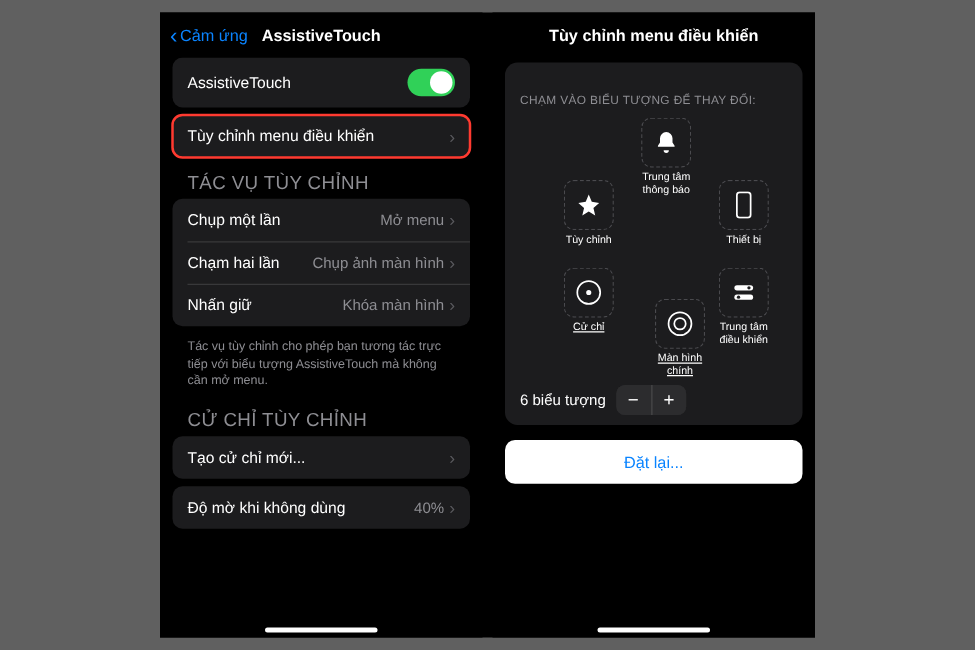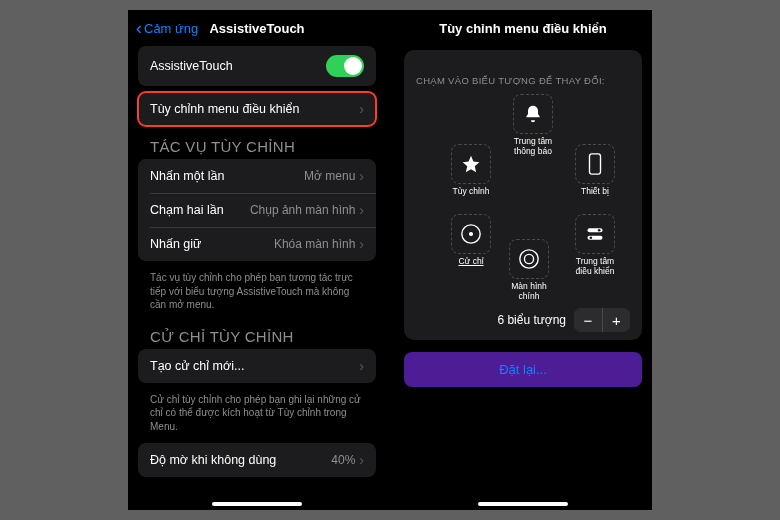--- a/index.html
+++ b/index.html
@@ -177,21 +177,20 @@
   .icon-label {
     font-size: 8.5px;
     color: #fff;
     text-align: center;
     line-height: 1.15;
     white-space: pre-line;
   }
   .stepper-row {
     display: flex;
     align-items: center;
-    justify-content: flex-end;
     gap: 8px;
     padding: 4px 4px 0 4px;
   }
   .stepper-label { font-size: 12px; color:#fff; }
   .stepper {
     display: flex;
     background: #2c2c2e;
     border-radius: 7px;
     overflow: hidden;
   }
@@ -202,21 +201,21 @@
     width: 28px;
     height: 24px;
     font-size: 15px;
     line-height: 1;
     display: flex;
     align-items: center;
     justify-content: center;
   }
   .stepper button + button { border-left: 0.5px solid #48484a; }
   .reset-card {
-    background: #4c1d95;
+    background: #ffffff;
     border-radius: 8px;
     margin-top: 12px;
     text-align: center;
     padding: 10px 0;
     color: #0a84ff;
     font-size: 13px;
   }
   svg { display: block; }
 </style>
 </head>
@@ -244,21 +243,21 @@
       <div class="card highlight">
         <div class="row">
           <span class="row-label">Tùy chỉnh menu điều khiển</span>
           <span class="chevron">›</span>
         </div>
       </div>
 
       <div class="section-header">TÁC VỤ TÙY CHỈNH</div>
       <div class="card">
         <div class="row">
-          <span class="row-label">Nhấn một lần</span>
+          <span class="row-label">Chụp một lần</span>
           <span class="row-value">
               <span>Mở menu</span>
               <span class="chevron">›</span>
             </span>
         </div>
         <div class="row">
           <span class="row-label">Chạm hai lần</span>
           <span class="row-value">
               <span>Chụp ảnh màn hình</span>
               <span class="chevron">›</span>
@@ -274,21 +273,20 @@
       </div>
       <div class="footer-text">Tác vụ tùy chỉnh cho phép bạn tương tác trực tiếp với biểu tượng AssistiveTouch mà không cần mở menu.</div>
 
       <div class="section-header">CỬ CHỈ TÙY CHỈNH</div>
       <div class="card">
         <div class="row">
           <span class="row-label">Tạo cử chỉ mới...</span>
           <span class="chevron">›</span>
         </div>
       </div>
-      <div class="footer-text">Cử chỉ tùy chỉnh cho phép bạn ghi lại những cử chỉ có thể được kích hoạt từ Tùy chỉnh trong Menu.</div>
 
       <div class="card">
         <div class="row">
           <span class="row-label">Độ mờ khi không dùng</span>
           <span class="row-value">
               <span>40%</span>
               <span class="chevron">›</span>
             </span>
         </div>
       </div>
@@ -338,21 +336,21 @@
           <div class="icon-item" style="left:30px; top:120px;text-decoration:underline;">
             <div class="icon-box">
               <svg width="22" height="22" viewBox="0 0 24 24" fill="none" stroke="#fff" stroke-width="1.5">
                   <circle cx="12" cy="12" r="10"></circle>
                   <circle cx="12" cy="12" r="1.5" fill="#fff"></circle>
                 </svg>
             </div>
             <div class="icon-label">Cử chỉ</div>
           </div>
 
-          <div class="icon-item" style="left:88px; top:145px;">
+          <div class="icon-item" style="left:103px; top:145px;text-decoration:underline;">
             <div class="icon-box">
               <svg width="22" height="22" viewBox="0 0 24 24" fill="none" stroke="#fff" stroke-width="1.5">
                   <circle cx="12" cy="12" r="10"></circle>
                   <circle cx="12" cy="12" r="5"></circle>
                 </svg>
             </div>
             <div class="icon-label">Màn hình chính</div>
           </div>
 
           <div class="icon-item" style="left:154px; top:120px;">

